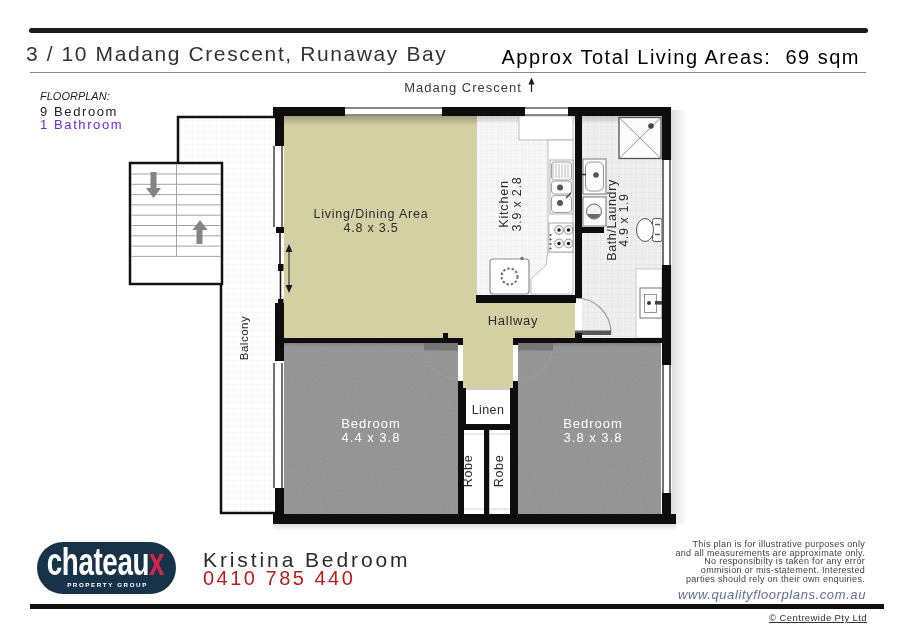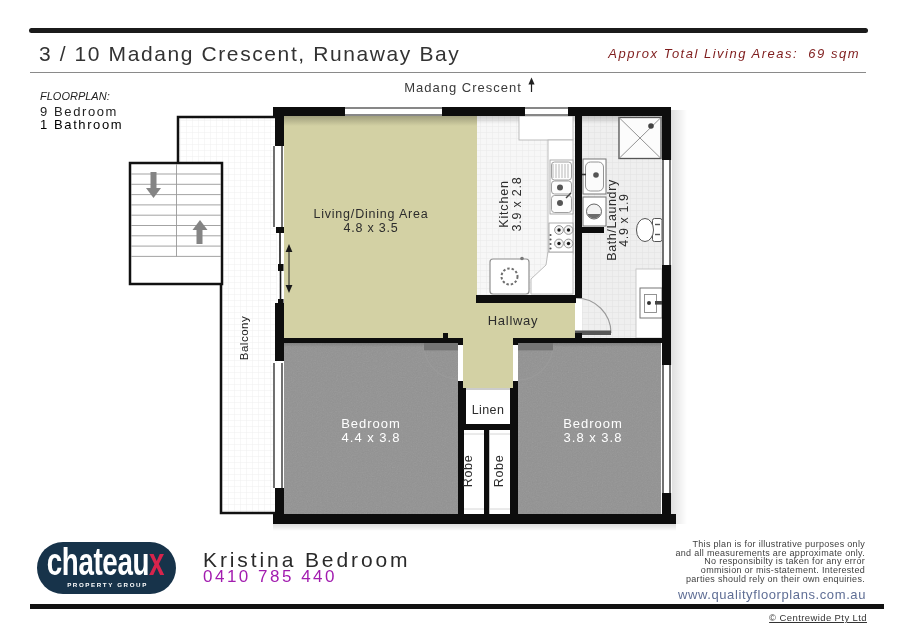--- a/index.html
+++ b/index.html
@@ -4,26 +4,26 @@
 <style>
   html,body{margin:0;padding:0;}
   body{width:900px;height:638px;position:relative;background:#fff;overflow:hidden;
        font-family:"Liberation Sans", sans-serif;}
   .abs{position:absolute;}
 </style>
 </head>
 <body>
 
 <div class="abs" style="left:29px;top:28px;width:839px;height:5px;background:#1b1b1b;border-radius:2.5px;"></div>
-<div class="abs" style="left:39px;top:42px;font-size:21px;letter-spacing:1.6px;color:#333;">3 / 10 Madang Crescent, Runaway Bay</div>
-<div class="abs" style="right:40px;top:46px;font-size:13px;letter-spacing:1.5px;color:#7f1d1d;font-style:italic;">Approx Total Living Areas:&nbsp; 69 sqm</div>
+<div class="abs" style="left:26px;top:42px;font-size:21px;letter-spacing:1.6px;color:#333;">3 / 10 Madang Crescent, Runaway Bay</div>
+<div class="abs" style="right:40px;top:46px;font-size:20px;letter-spacing:1.5px;color:#000000;">Approx Total Living Areas:&nbsp; 69 sqm</div>
 <div class="abs" style="left:30px;top:72px;width:836px;height:1px;background:#8a8a8a;"></div>
 <div class="abs" style="left:40px;top:90px;font-size:11px;font-style:italic;letter-spacing:0px;color:#222;">FLOORPLAN:</div>
 <div class="abs" style="left:40px;top:104px;font-size:13px;letter-spacing:1.6px;color:#222;">9 Bedroom</div>
-<div class="abs" style="left:40px;top:117px;font-size:13px;letter-spacing:1.6px;color:#000000;">1 Bathroom</div>
+<div class="abs" style="left:40px;top:117px;font-size:13px;letter-spacing:1.6px;color:#6d28d9;">1 Bathroom</div>
 
 <svg class="abs" style="left:0;top:0;" width="900" height="638" viewBox="0 0 900 638">
 <defs>
   <pattern id="gridB" width="6" height="6" patternUnits="userSpaceOnUse">
     <rect width="6" height="6" fill="#ffffff"></rect>
     <path d="M6 0H0V6" fill="none" stroke="#efefef" stroke-width="1"></path>
   </pattern>
   <pattern id="gridK" width="6" height="6" patternUnits="userSpaceOnUse">
     <rect width="6" height="6" fill="#f7f7f7"></rect>
     <path d="M6 0H0V6" fill="none" stroke="#eaeaea" stroke-width="1"></path>
@@ -275,23 +275,23 @@
     <text x="593" y="442" font-size="13" letter-spacing="1" text-anchor="middle">3.8 x 3.8</text>
   </g>
 </g>
 </svg>
 
 <div class="abs" style="left:37px;top:542px;width:139px;height:52px;background:#17334a;text-align:center;border-radius:26px;">
   <div style="margin-top:1px;font-size:38px;line-height:38px;font-weight:bold;color:#fff;letter-spacing:-0.5px;transform:translateX(-9px) scaleX(0.73);transform-origin:center;">chateau<span style="color:#d8244c;">x</span></div>
   <div style="margin-top:0px;font-size:6.2px;font-weight:bold;color:#fff;letter-spacing:1.6px;padding-left:2px;">PROPERTY GROUP</div>
 </div>
 <div class="abs" style="left:203px;top:548px;font-size:21px;letter-spacing:2.9px;color:#2a2a2a;">Kristina Bedroom</div>
-<div class="abs" style="left:203px;top:567px;font-size:17px;letter-spacing:2.5px;color:#a21caf;">0410 785 440</div>
+<div class="abs" style="left:203px;top:567px;font-size:20px;letter-spacing:2.5px;color:#b91c1c;">0410 785 440</div>
 <div class="abs" style="left:30px;top:604px;width:854px;height:5px;background:#111;"></div>
 <div class="abs" style="right:35px;top:540px;font-size:9px;line-height:8.7px;color:#3f3f3f;text-align:right;letter-spacing:0.3px;">
 This plan is for illustrative purposes only<br>
 and all measurements are approximate only.<br>
 No responsibilty is taken for any error<br>
 ommision or mis-statement. Interested<br>
 parties should rely on their own enquiries.
 </div>
-<div class="abs" style="right:34px;top:587px;font-size:13px;letter-spacing:0.6px;color:#5f6e95;">www.qualityfloorplans.com.au</div>
+<div class="abs" style="right:34px;top:587px;font-size:13px;letter-spacing:0.6px;color:#5f6e95;font-style:italic;">www.qualityfloorplans.com.au</div>
 <div class="abs" style="right:33px;top:612px;font-size:9.5px;letter-spacing:0.4px;color:#333;text-decoration:underline;">© Centrewide Pty Ltd</div>
 
 </body></html>

